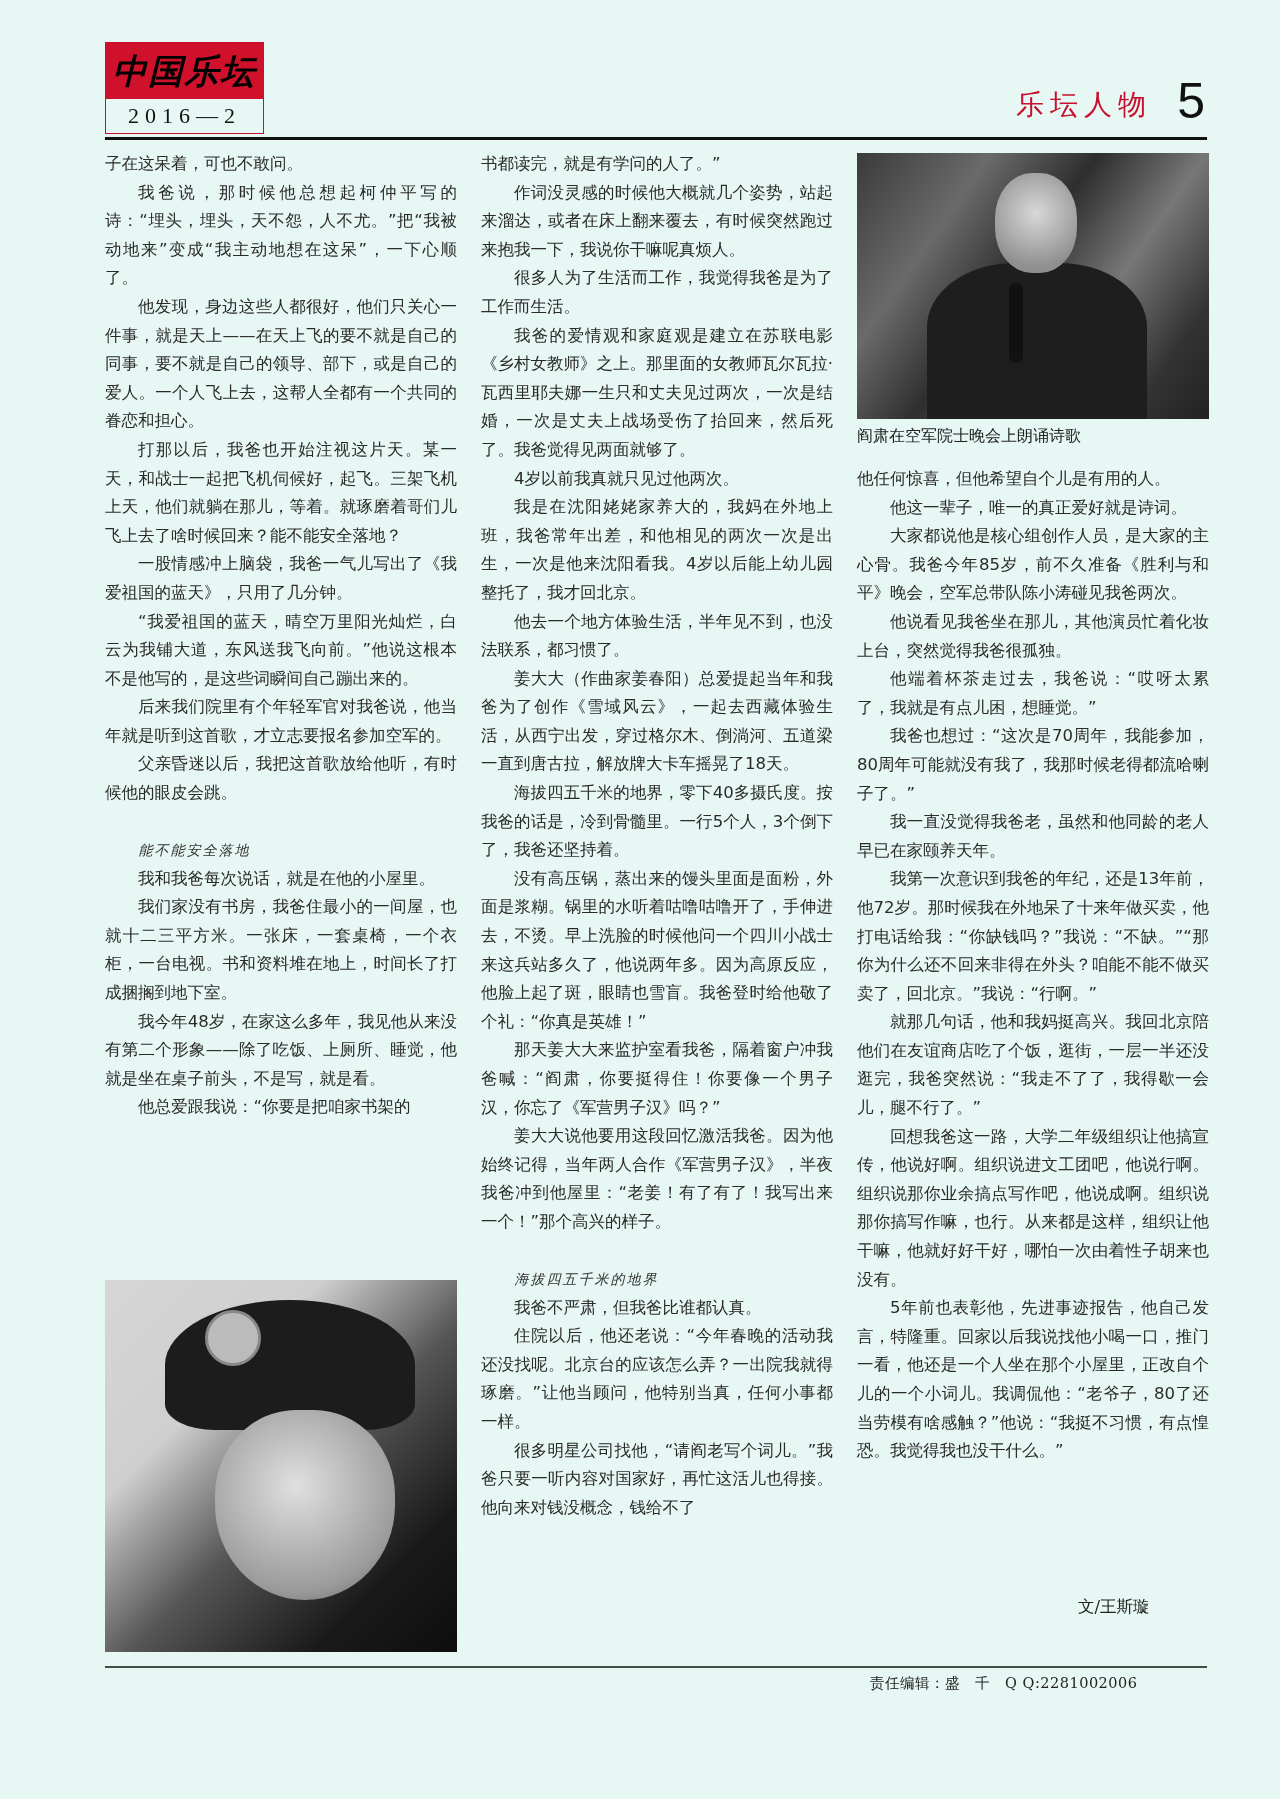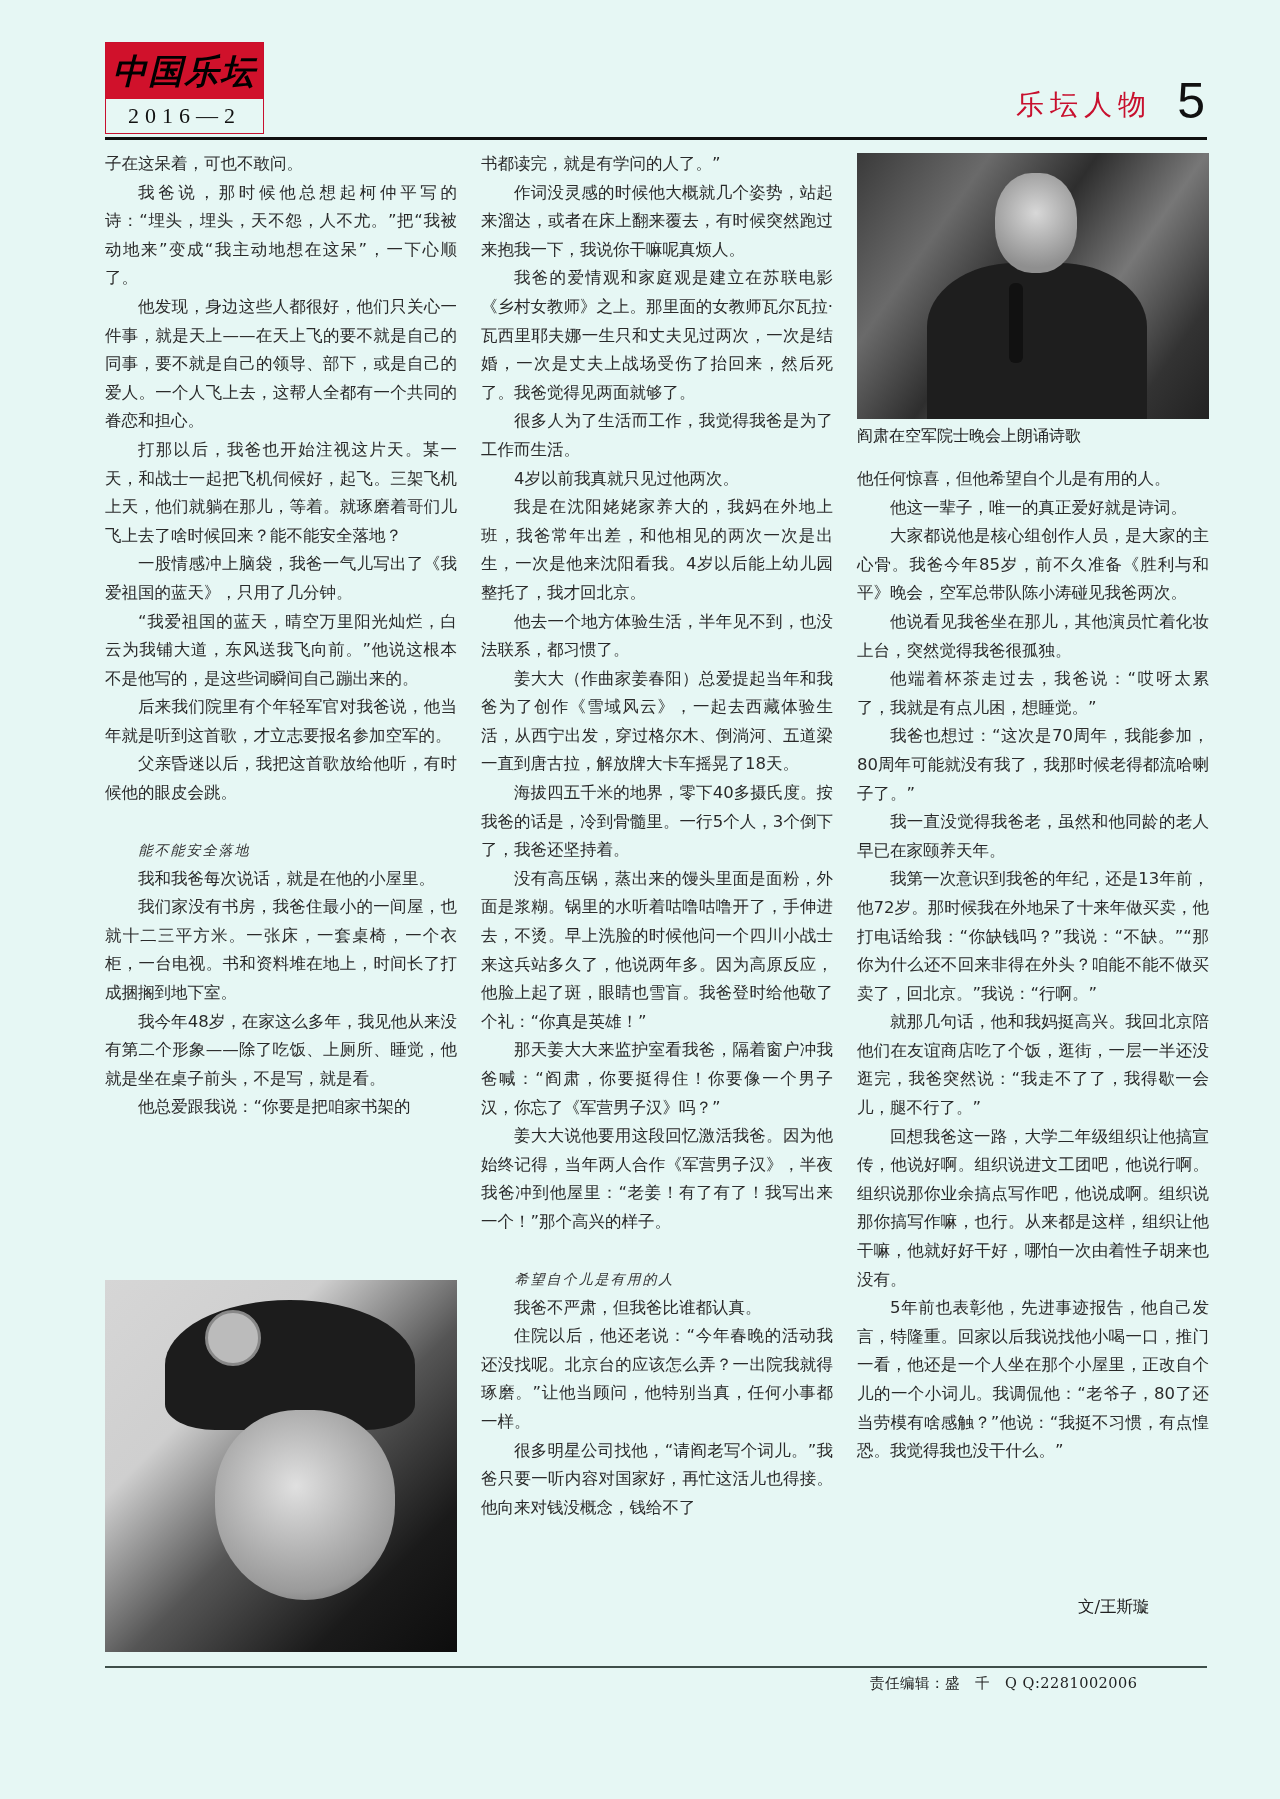--- a/index.html
+++ b/index.html
@@ -149,31 +149,31 @@
 
 <div class="photo photo-portrait">
   <div class="cap"></div>
   <div class="badge"></div>
   <div class="face"></div>
 </div>
 
 <div class="column col2">
   <p class="cont">书都读完，就是有学问的人了。”</p>
   <p>作词没灵感的时候他大概就几个姿势，站起来溜达，或者在床上翻来覆去，有时候突然跑过来抱我一下，我说你干嘛呢真烦人。</p>
+  <p>很多人为了生活而工作，我觉得我爸是为了工作而生活。</p>
   <p>我爸的爱情观和家庭观是建立在苏联电影《乡村女教师》之上。那里面的女教师瓦尔瓦拉·瓦西里耶夫娜一生只和丈夫见过两次，一次是结婚，一次是丈夫上战场受伤了抬回来，然后死了。我爸觉得见两面就够了。</p>
-  <p>很多人为了生活而工作，我觉得我爸是为了工作而生活。</p>
   <p>4岁以前我真就只见过他两次。</p>
   <p>我是在沈阳姥姥家养大的，我妈在外地上班，我爸常年出差，和他相见的两次一次是出生，一次是他来沈阳看我。4岁以后能上幼儿园整托了，我才回北京。</p>
   <p>他去一个地方体验生活，半年见不到，也没法联系，都习惯了。</p>
   <p>姜大大（作曲家姜春阳）总爱提起当年和我爸为了创作《雪域风云》，一起去西藏体验生活，从西宁出发，穿过格尔木、倒淌河、五道梁一直到唐古拉，解放牌大卡车摇晃了18天。</p>
   <p>海拔四五千米的地界，零下40多摄氏度。按我爸的话是，冷到骨髓里。一行5个人，3个倒下了，我爸还坚持着。</p>
   <p>没有高压锅，蒸出来的馒头里面是面粉，外面是浆糊。锅里的水听着咕噜咕噜开了，手伸进去，不烫。早上洗脸的时候他问一个四川小战士来这兵站多久了，他说两年多。因为高原反应，他脸上起了斑，眼睛也雪盲。我爸登时给他敬了个礼：“你真是英雄！”</p>
   <p>那天姜大大来监护室看我爸，隔着窗户冲我爸喊：“阎肃，你要挺得住！你要像一个男子汉，你忘了《军营男子汉》吗？”</p>
   <p>姜大大说他要用这段回忆激活我爸。因为他始终记得，当年两人合作《军营男子汉》，半夜我爸冲到他屋里：“老姜！有了有了！我写出来一个！”那个高兴的样子。</p>
-  <div class="subhead">希望自个儿是有用的人</div>
+  <div class="subhead">海拔四五千米的地界</div>
   <p>我爸不严肃，但我爸比谁都认真。</p>
   <p>住院以后，他还老说：“今年春晚的活动我还没找呢。北京台的应该怎么弄？一出院我就得琢磨。”让他当顾问，他特别当真，任何小事都一样。</p>
   <p>很多明星公司找他，“请阎老写个词儿。”我爸只要一听内容对国家好，再忙这活儿也得接。他向来对钱没概念，钱给不了</p>
 </div>
 
 <div class="photo photo-stage">
   <div class="body"></div>
   <div class="head"></div>
   <div class="mic"></div>
 </div>

